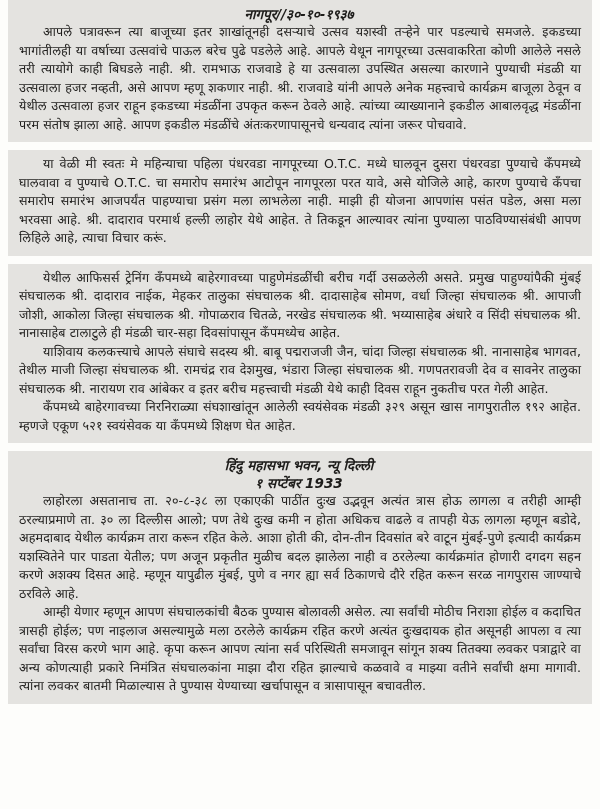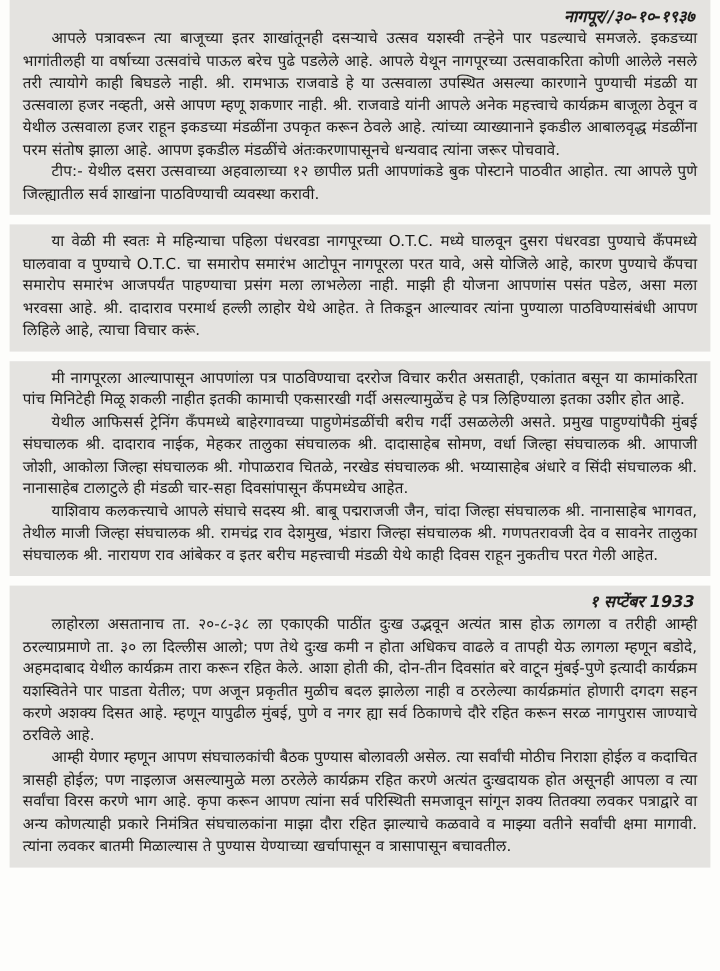--- a/index.html
+++ b/index.html
@@ -22,21 +22,21 @@
     display: flex;
     flex-direction: column;
   }
   .letter-block {
     background: #e4e3e0;
     box-sizing: border-box;
     padding: 5px 11px 8px 11px;
     margin-bottom: 8px;
   }
   .dateline {
-    text-align: right;
+    text-align: center;
     font-weight: bold;
     font-style: italic;
     font-size: 13.5px;
     line-height: 18px;
     padding-right: 2px;
   }
   .para {
     margin: 0;
     font-size: 12.6px;
     line-height: 18.5px;
@@ -46,33 +46,33 @@
   }
 </style>
 </head>
 <body>
 
 <div class="page">
 
   <section class="letter-block">
     <div class="dateline">नागपूर//३०-१०-१९३७</div>
     <p class="para">आपले पत्रावरून त्या बाजूच्या इतर शाखांतूनही दसऱ्याचे उत्सव यशस्वी तऱ्हेने पार पडल्याचे समजले. इकडच्या भागांतीलही या वर्षाच्या उत्सवांचे पाऊल बरेच पुढे पडलेले आहे. आपले येथून नागपूरच्या उत्सवाकरिता कोणी आलेले नसले तरी त्यायोगे काही बिघडले नाही. श्री. रामभाऊ राजवाडे हे या उत्सवाला उपस्थित असल्या कारणाने पुण्याची मंडळी या उत्सवाला हजर नव्हती, असे आपण म्हणू शकणार नाही. श्री. राजवाडे यांनी आपले अनेक महत्त्वाचे कार्यक्रम बाजूला ठेवून व येथील उत्सवाला हजर राहून इकडच्या मंडळींना उपकृत करून ठेवले आहे. त्यांच्या व्याख्यानाने इकडील आबालवृद्ध मंडळींना परम संतोष झाला आहे. आपण इकडील मंडळींचे अंतःकरणापासूनचे धन्यवाद त्यांना जरूर पोचवावे.</p>
-    <p class="para">टीप:- येथील दसरा उत्सवाच्या अहवालाच्या १२ छापील प्रती आपणांकडे बुक पोस्टाने पाठवीत आहोत. त्या आपले पुणे जिल्ह्यातील सर्व शाखांना पाठविण्याची व्यवस्था करावी.</p>
   </section>
 
   <section class="letter-block">
     <p class="para">या वेळी मी स्वतः मे महिन्याचा पहिला पंधरवडा नागपूरच्या O.T.C. मध्ये घालवून दुसरा पंधरवडा पुण्याचे कँपमध्ये घालवावा व पुण्याचे O.T.C. चा समारोप समारंभ आटोपून नागपूरला परत यावे, असे योजिले आहे, कारण पुण्याचे कँपचा समारोप समारंभ आजपर्यंत पाहण्याचा प्रसंग मला लाभलेला नाही. माझी ही योजना आपणांस पसंत पडेल, असा मला भरवसा आहे. श्री. दादाराव परमार्थ हल्ली लाहोर येथे आहेत. ते तिकडून आल्यावर त्यांना पुण्याला पाठविण्यासंबंधी आपण लिहिले आहे, त्याचा विचार करूं.</p>
   </section>
 
   <section class="letter-block">
-    <p class="para">मी नागपूरला आल्यापासून आपणांला पत्र पाठविण्याचा दररोज विचार करीत असताही, एकांतात बसून या कामांकरिता पांच मिनिटेही मिळू शकली नाहीत इतकी कामाची एकसारखी गर्दी असल्यामुळेंच हे पत्र लिहिण्याला इतका उशीर होत आहे.</p>
     <p class="para">येथील आफिसर्स ट्रेनिंग कँपमध्ये बाहेरगावच्या पाहुणेमंडळींची बरीच गर्दी उसळलेली असते. प्रमुख पाहुण्यांपैकी मुंबई संघचालक श्री. दादाराव नाईक, मेहकर तालुका संघचालक श्री. दादासाहेब सोमण, वर्धा जिल्हा संघचालक श्री. आपाजी जोशी, आकोला जिल्हा संघचालक श्री. गोपाळराव चितळे, नरखेड संघचालक श्री. भय्यासाहेब अंधारे व सिंदी संघचालक श्री. नानासाहेब टालाटुले ही मंडळी चार-सहा दिवसांपासून कँपमध्येच आहेत.</p>
     <p class="para">याशिवाय कलकत्त्याचे आपले संघाचे सदस्य श्री. बाबू पद्मराजजी जैन, चांदा जिल्हा संघचालक श्री. नानासाहेब भागवत, तेथील माजी जिल्हा संघचालक श्री. रामचंद्र राव देशमुख, भंडारा जिल्हा संघचालक श्री. गणपतरावजी देव व सावनेर तालुका संघचालक श्री. नारायण राव आंबेकर व इतर बरीच महत्त्वाची मंडळी येथे काही दिवस राहून नुकतीच परत गेली आहेत.</p>
+    <p class="para">कँपमध्ये बाहेरगावच्या निरनिराळ्या संघशाखांतून आलेली स्वयंसेवक मंडळी ३२९ असून खास नागपुरातील १९२ आहेत. म्हणजे एकूण ५२१ स्वयंसेवक या कँपमध्ये शिक्षण घेत आहेत.</p>
   </section>
 
   <section class="letter-block">
+    <div class="dateline">हिंदु महासभा भवन, न्यू दिल्ली</div>
     <div class="dateline">१ सप्टेंबर 1933</div>
     <p class="para">लाहोरला असतानाच ता. २०-८-३८ ला एकाएकी पाठींत दुःख उद्भवून अत्यंत त्रास होऊ लागला व तरीही आम्ही ठरल्याप्रमाणे ता. ३० ला दिल्लीस आलो; पण तेथे दुःख कमी न होता अधिकच वाढले व तापही येऊ लागला म्हणून बडोदे, अहमदाबाद येथील कार्यक्रम तारा करून रहित केले. आशा होती की, दोन-तीन दिवसांत बरे वाटून मुंबई-पुणे इत्यादी कार्यक्रम यशस्वितेने पार पाडता येतील; पण अजून प्रकृतीत मुळीच बदल झालेला नाही व ठरलेल्या कार्यक्रमांत होणारी दगदग सहन करणे अशक्य दिसत आहे. म्हणून यापुढील मुंबई, पुणे व नगर ह्या सर्व ठिकाणचे दौरे रहित करून सरळ नागपुरास जाण्याचे ठरविले आहे.</p>
     <p class="para">आम्ही येणार म्हणून आपण संघचालकांची बैठक पुण्यास बोलावली असेल. त्या सर्वांची मोठीच निराशा होईल व कदाचित त्रासही होईल; पण नाइलाज असल्यामुळे मला ठरलेले कार्यक्रम रहित करणे अत्यंत दुःखदायक होत असूनही आपला व त्या सर्वांचा विरस करणे भाग आहे. कृपा करून आपण त्यांना सर्व परिस्थिती समजावून सांगून शक्य तितक्या लवकर पत्राद्वारे वा अन्य कोणत्याही प्रकारे निमंत्रित संघचालकांना माझा दौरा रहित झाल्याचे कळवावे व माझ्या वतीने सर्वांची क्षमा मागावी. त्यांना लवकर बातमी मिळाल्यास ते पुण्यास येण्याच्या खर्चापासून व त्रासापासून बचावतील.</p>
 
   </section>
 
 </div>
 
 </body></html>

